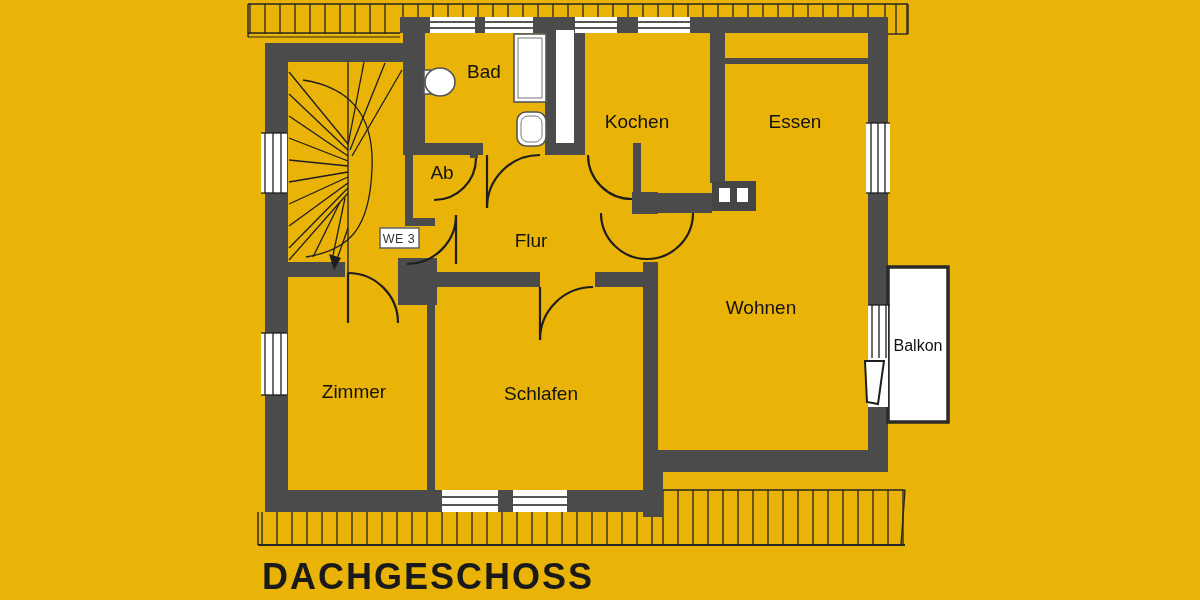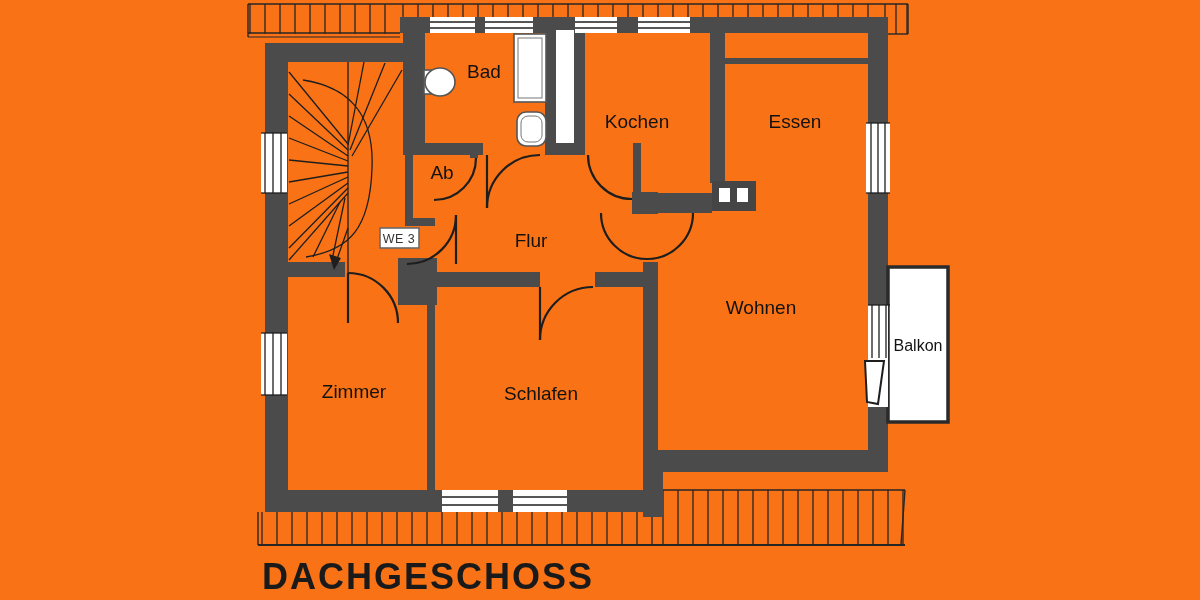--- a/index.html
+++ b/index.html
@@ -1,16 +1,16 @@
 <!DOCTYPE html>
 <html><head>
 <meta charset="utf-8">
 <style>
   html,body{margin:0;padding:0;background:#ffffff;}
-  #stage{position:relative;width:1200px;height:600px;background:#f97316;overflow:hidden;
+  #stage{position:relative;width:1200px;height:600px;background:#eab308;overflow:hidden;
          font-family:"Liberation Sans",sans-serif;}
   svg{position:absolute;left:0;top:0;}
   .wall{fill:#4b4b4b;stroke:none;}
   .wall2{fill:#454545;stroke:none;}
   .white{fill:#ffffff;stroke:none;}
   .lnthin{stroke:#1e1e1e;stroke-width:1.3;fill:none;}
   .door{stroke:#1e1e1e;stroke-width:2.2;fill:none;}
   .fix{stroke:#555555;stroke-width:1.6;fill:#ffffff;}
   .fixthin{stroke:#777777;stroke-width:1;fill:none;}
   .hatch line{stroke:#262626;stroke-width:1.3;}

